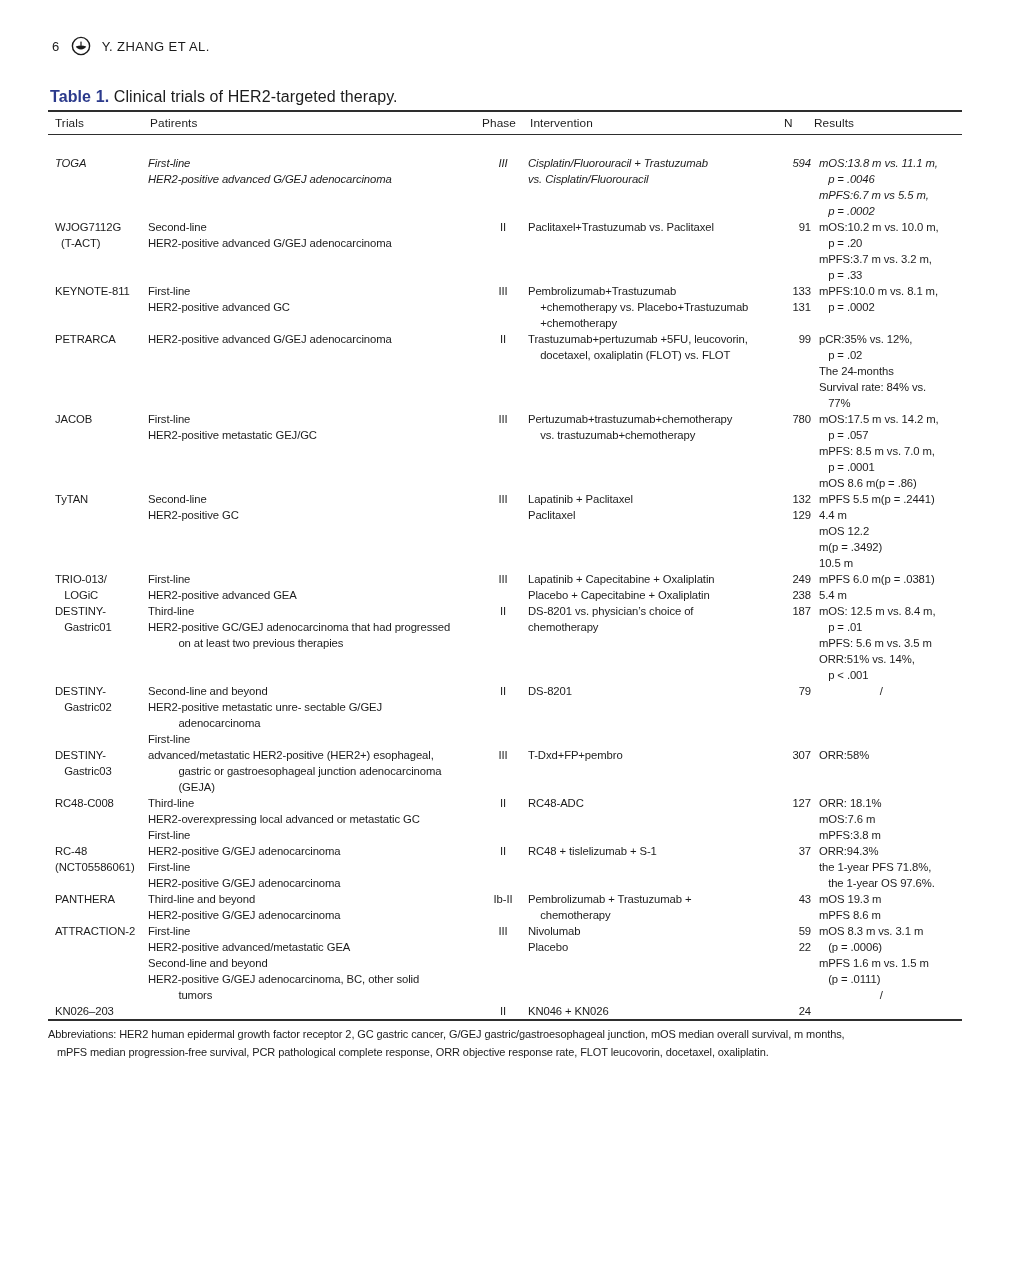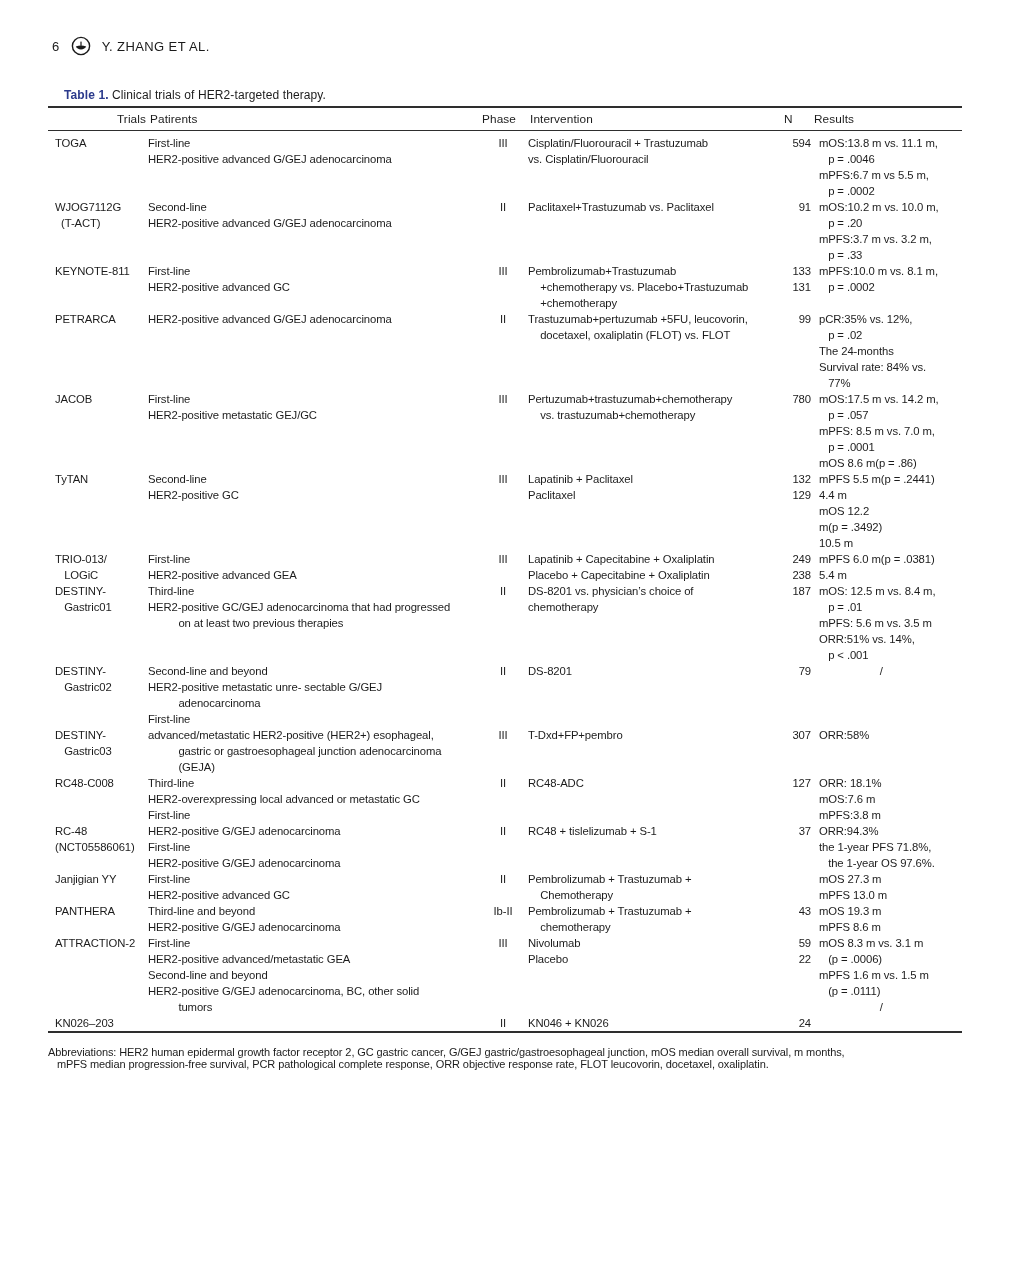--- a/index.html
+++ b/index.html
@@ -9,42 +9,42 @@
     color:#1c1c1c;-webkit-font-smoothing:antialiased;
   }
   .page-header{
     position:absolute;top:36px;left:52px;display:flex;align-items:center;gap:11px;
     font-size:12.5px;letter-spacing:.4px;color:#1b1b1b;
   }
   .page-number{font-size:13px;}
   .logo{width:20px;height:20px;display:inline-block;}
   .running-head{font-size:13px;}
   .content{position:absolute;top:88px;left:48px;width:914px;}
-  .caption{font-size:12px;margin:0 0 4px 16px;letter-spacing:.1px;}
+  .caption{font-size:16px;margin:0 0 4px 2px;letter-spacing:.1px;}
   .caption .tbl-label{font-weight:bold;color:#2b3a8c;}
   table{border-collapse:collapse;table-layout:fixed;width:914px;
         border-top:2px solid #2e2e2e;border-bottom:2px solid #2e2e2e;}
   col.c-trial{width:100px;} col.c-pat{width:332px;} col.c-phase{width:48px;}
   col.c-int{width:254px;}  col.c-n{width:30px;}    col.c-res{width:150px;}
   thead th{
     font-weight:normal;font-size:11.8px;padding:4px 2px 4px 2px;
     border-bottom:1.6px solid #2e2e2e;text-align:left;letter-spacing:.1px;
   }
-  thead th.h-trial{text-align:right;padding-left:7px;}
+  thead th.h-trial{text-align:left;padding-left:7px;}
   td{
     vertical-align:top;font-size:11.3px;line-height:16px;
     white-space:pre-wrap;padding:0 2px 0 0;letter-spacing:-0.1px;
   }
-  tbody tr:first-child td{padding-top:4px;}
+  tbody tr:first-child td{padding-top:20px;font-style:italic;}
   td.trial{padding-left:7px;}
   td.phase{text-align:center;}
   td.n{text-align:right;padding-right:1px;}
   td.results{padding-left:7px;}
   .footnote{
-    font-size:11px;line-height:12px;margin-top:13px;white-space:pre-wrap;
+    font-size:11px;line-height:18px;margin-top:4px;white-space:pre-wrap;
     letter-spacing:-0.1px;color:#1c1c1c;
   }
 </style>
 </head>
 <body>
 
 <div class="page-header">
   <span class="page-number">6</span>
   <span class="logo">
     <svg viewBox="0 0 20 20" width="20" height="20">
@@ -231,31 +231,20 @@
 First-line
 HER2-positive G/GEJ adenocarcinoma</td>
     <td class="phase">II</td>
     <td class="intervention">RC48 + tislelizumab + S-1</td>
     <td class="n">37</td>
     <td class="results">ORR:94.3%
 the 1-year PFS 71.8%,
    the 1-year OS 97.6%.</td>
   </tr>
         <tr>
-    <td class="trial">Janjigian YY</td>
-    <td class="patients">First-line
-HER2-positive advanced GC</td>
-    <td class="phase">II</td>
-    <td class="intervention">Pembrolizumab + Trastuzumab +
-    Chemotherapy</td>
-    <td class="n"></td>
-    <td class="results">mOS 27.3 m
-mPFS 13.0 m</td>
-  </tr>
-        <tr>
     <td class="trial">PANTHERA</td>
     <td class="patients">Third-line and beyond
 HER2-positive G/GEJ adenocarcinoma</td>
     <td class="phase">Ib-II</td>
     <td class="intervention">Pembrolizumab + Trastuzumab +
     chemotherapy</td>
     <td class="n">43</td>
     <td class="results">mOS 19.3 m
 mPFS 8.6 m</td>
   </tr>

